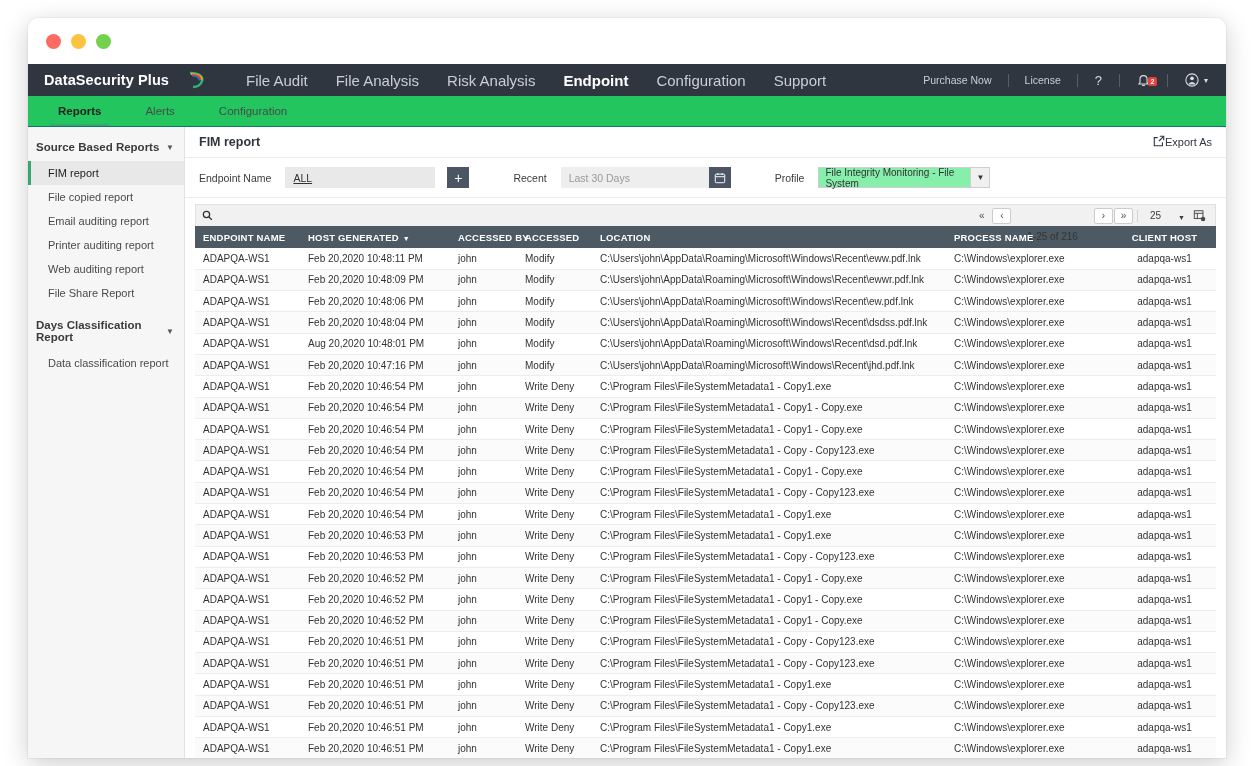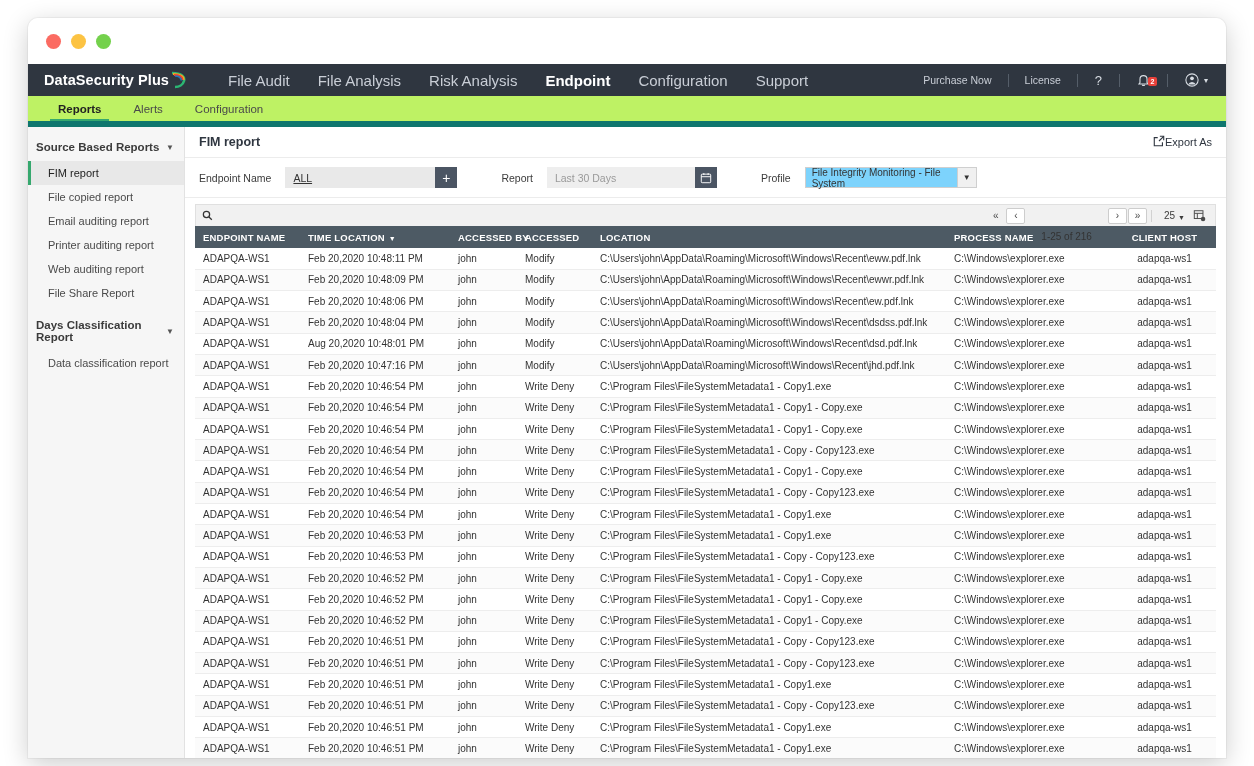--- a/index.html
+++ b/index.html
@@ -31,21 +31,21 @@
   .dot.green  { background: #74d14c; }
 
   
   .topnav {
     height: 32px; background: #2f3640;
     display: flex; align-items: center; position: relative;
   }
   .brand {
     color: #ffffff; font-size: 14.5px; font-weight: bold;
     padding-left: 16px; letter-spacing: .1px;
-    display: flex; align-items: center; gap: 0;
+    display: flex; align-items: center; gap: 18px;
   }
   .brand-swoosh { width: 16px; height: 18px; display:inline-block; margin-left:1px; }
   .topnav-items { display: flex; align-items: center; margin-left: 28px; gap: 0px; }
   .topnav-item {
     color: #c9ced6; font-size: 15px; padding: 0 14px; height: 32px;
     display: flex; align-items: center; cursor: pointer; white-space: nowrap;
   }
   .topnav-item.active { color: #ffffff; font-weight: bold; }
   .topright {
     position: absolute; right: 8px; top: 0; height: 32px;
@@ -55,22 +55,22 @@
   .vsep { width:1px; height:13px; background:#555e69; }
   .tr-icon { padding: 0 10px; display:flex; align-items:center; cursor:pointer; position:relative; }
   .badge {
     position: absolute; top: 4px; right: 3px;
     background: #e8413a; color: #fff; font-size: 7px; font-weight: bold;
     border-radius: 2px; padding: 0px 2.5px; line-height: 9px;
   }
 
   
   .subnav {
-    height: 31px; background: #bef264; border-bottom: 6px solid #0f766e;
-    display: flex; align-items: stretch; padding-left: 14px;
+    height: 31px; background: #22c55e; border-bottom: 1px solid #0f766e;
+    display: flex; align-items: stretch; padding-left: 14px; gap: 12px;
   }
   .subnav-item {
     font-size: 11.5px; color: #4a4a4a; padding: 0 16px;
     display: flex; align-items: center; cursor: pointer; position: relative;
   }
   .subnav-item.active { color: #222; font-weight: bold; }
   .subnav-item.active::after {
     content:""; position: absolute; left: 8px; right: 8px; bottom: 0; height: 2.5px; background: #36a86e;
   }
 
@@ -107,21 +107,21 @@
   .export {
     display: flex; align-items: center; font-size: 11px; color: #2f3640; cursor: pointer;
   }
 
   
   .filterbar {
     height: 40px; display: flex; align-items: center; padding: 0 14px; gap: 8px;
     border-bottom: 1px solid #ececec; background: #fff;
   }
   .flabel { font-size: 10.5px; color: #3b3b3b; white-space: nowrap; }
-  .endpoint-wrap { display: flex; align-items: flex-start; margin-left: 6px; }
+  .endpoint-wrap { display: flex; align-items: flex-start; margin-left: 6px; gap: 12px; }
   .endpoint-input {
     width: 150px; height: 21px; background: #e9e9e9; border: none;
     font-size: 10.5px; color: #333; padding: 0 8px;
     display:flex; align-items:center;
   }
   .endpoint-input span { text-decoration: underline; }
   .plus-btn {
     width: 22px; height: 21px; background: #4b5563; color: #fff;
     display:flex; align-items:center; justify-content:center;
     font-size: 14px; cursor: pointer; line-height: 1;
@@ -130,21 +130,21 @@
   .periods-input {
     width: 148px; height: 21px; background: #eeeeee; border: none;
     font-size: 10.5px; color: #9a9a9a; padding: 0 8px; display:flex; align-items:center;
   }
   .cal-btn {
     width: 22px; height: 21px; background: #4b5563; color:#fff;
     display:flex; align-items:center; justify-content:center; cursor:pointer;
   }
   .profile-wrap { display:flex; align-items:stretch; margin-left: 6px; }
   .profile-input {
-    width: 152px; height: 21px; background:#7dd3fc; border: 1px solid #cfcfcf; border-right:none;
+    width: 152px; height: 21px; background:#86efac; border: 1px solid #cfcfcf; border-right:none;
     font-size: 10px; color: #333; padding: 0 6px; display:flex; align-items:center;
   }
   .profile-caret {
     width: 20px; height: 21px; background:#f0f0f0; border: 1px solid #cfcfcf;
     display:flex; align-items:center; justify-content:center; cursor:pointer; font-size:8px; color:#333;
   }
   .spacer-l { margin-left: 36px; }
 
   
   .table-area { padding: 6px 10px 0 10px; }
@@ -153,21 +153,21 @@
     display: flex; align-items: center; justify-content: space-between; padding: 0 6px;
   }
   .tt-left { display:flex; align-items:center; gap:6px; }
   .tt-right { display: flex; align-items: center; gap: 1px; font-size: 10px; color:#3b3b3b; }
   .pg-btn {
     width: 19px; height: 16px; display:flex; align-items:center; justify-content:center;
     cursor: pointer; color: #4a4a4a; font-size: 10px;
   }
   .pg-btn.boxed { border: 1px solid #cdcdcd; background:#fff; border-radius:2px; }
   .pg-count { padding: 0 15px; font-size: 10px; color:#333; white-space:nowrap;margin-top:41px; }
-  .pg-size { padding: 0 4px 0 8px; font-size:10px; cursor:pointer; display:flex; align-items:flex-end; gap:3px; }
+  .pg-size { padding: 0 4px 0 8px; font-size:10px; cursor:pointer; display:flex; align-items:flex-end; gap:17px; }
   .pg-div { width:1px; height:12px; background:#d2d2d2; margin: 0 3px; }
 
   
   table { border-collapse: collapse; width: 100%; table-layout: fixed; }
   thead th {
     background: #4d5a64; color: #ffffff; font-size: 9.5px; font-weight: bold;
     text-align: left; height: 22px; padding: 0 6px 0 8px;
     letter-spacing: .2px; white-space: nowrap;
   }
   thead th .sortcaret { font-size:7px; margin-left:4px; }
@@ -287,21 +287,21 @@
 
         <div class="filterbar">
           <span class="flabel">Endpoint Name</span>
           <div class="endpoint-wrap">
             <div class="endpoint-input">
               <span>ALL</span>
             </div>
             <div class="plus-btn">+</div>
           </div>
 
-          <span class="flabel spacer-l">Report</span>
+          <span class="flabel spacer-l">Recent</span>
           <div class="periods-wrap">
             <div class="periods-input">
               <span>Last 30 Days</span>
             </div>
             <div class="cal-btn">
               <svg width="12" height="12" viewBox="0 0 14 14" fill="none" stroke="#ffffff" stroke-width="1.1">
                 <rect x="1.5" y="2.5" width="11" height="10" rx="1"></rect>
                 <path d="M1.5 5.5 h11"></path>
                   <path d="M4.5 1.2 v2.3"></path>
                   <path d="M9.5 1.2 v2.3"></path>
@@ -347,21 +347,21 @@
                 </svg>
               </div>
             </div>
           </div>
 
           <table>
             <thead>
               <tr>
                 <th class="c1">ENDPOINT NAME</th>
                 <th class="c2">
-                  <span>TIME LOCATION</span><span class="sortcaret">▼</span>
+                  <span>HOST GENERATED</span><span class="sortcaret">▼</span>
                 </th>
                 <th class="c3">ACCESSED BY</th>
                 <th class="c4">ACCESSED</th>
                 <th class="c5">LOCATION</th>
                 <th class="c6">PROCESS NAME</th>
                 <th class="c7">CLIENT HOST</th>
               </tr>
             </thead>
             <tbody id="tbody">
                 <tr>

